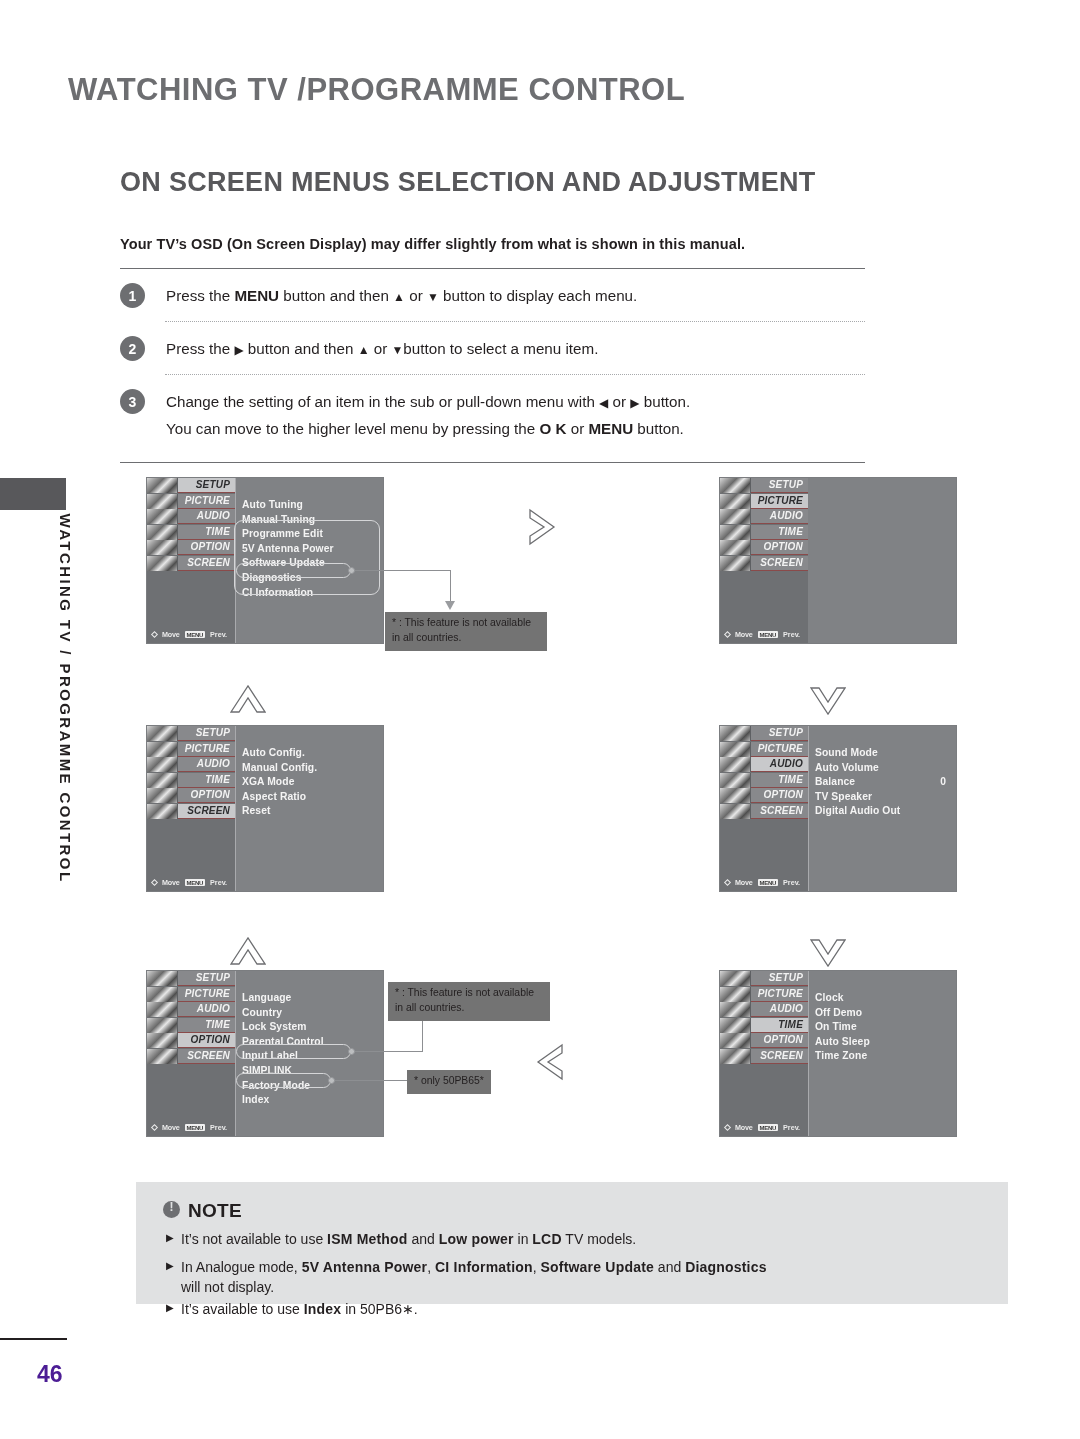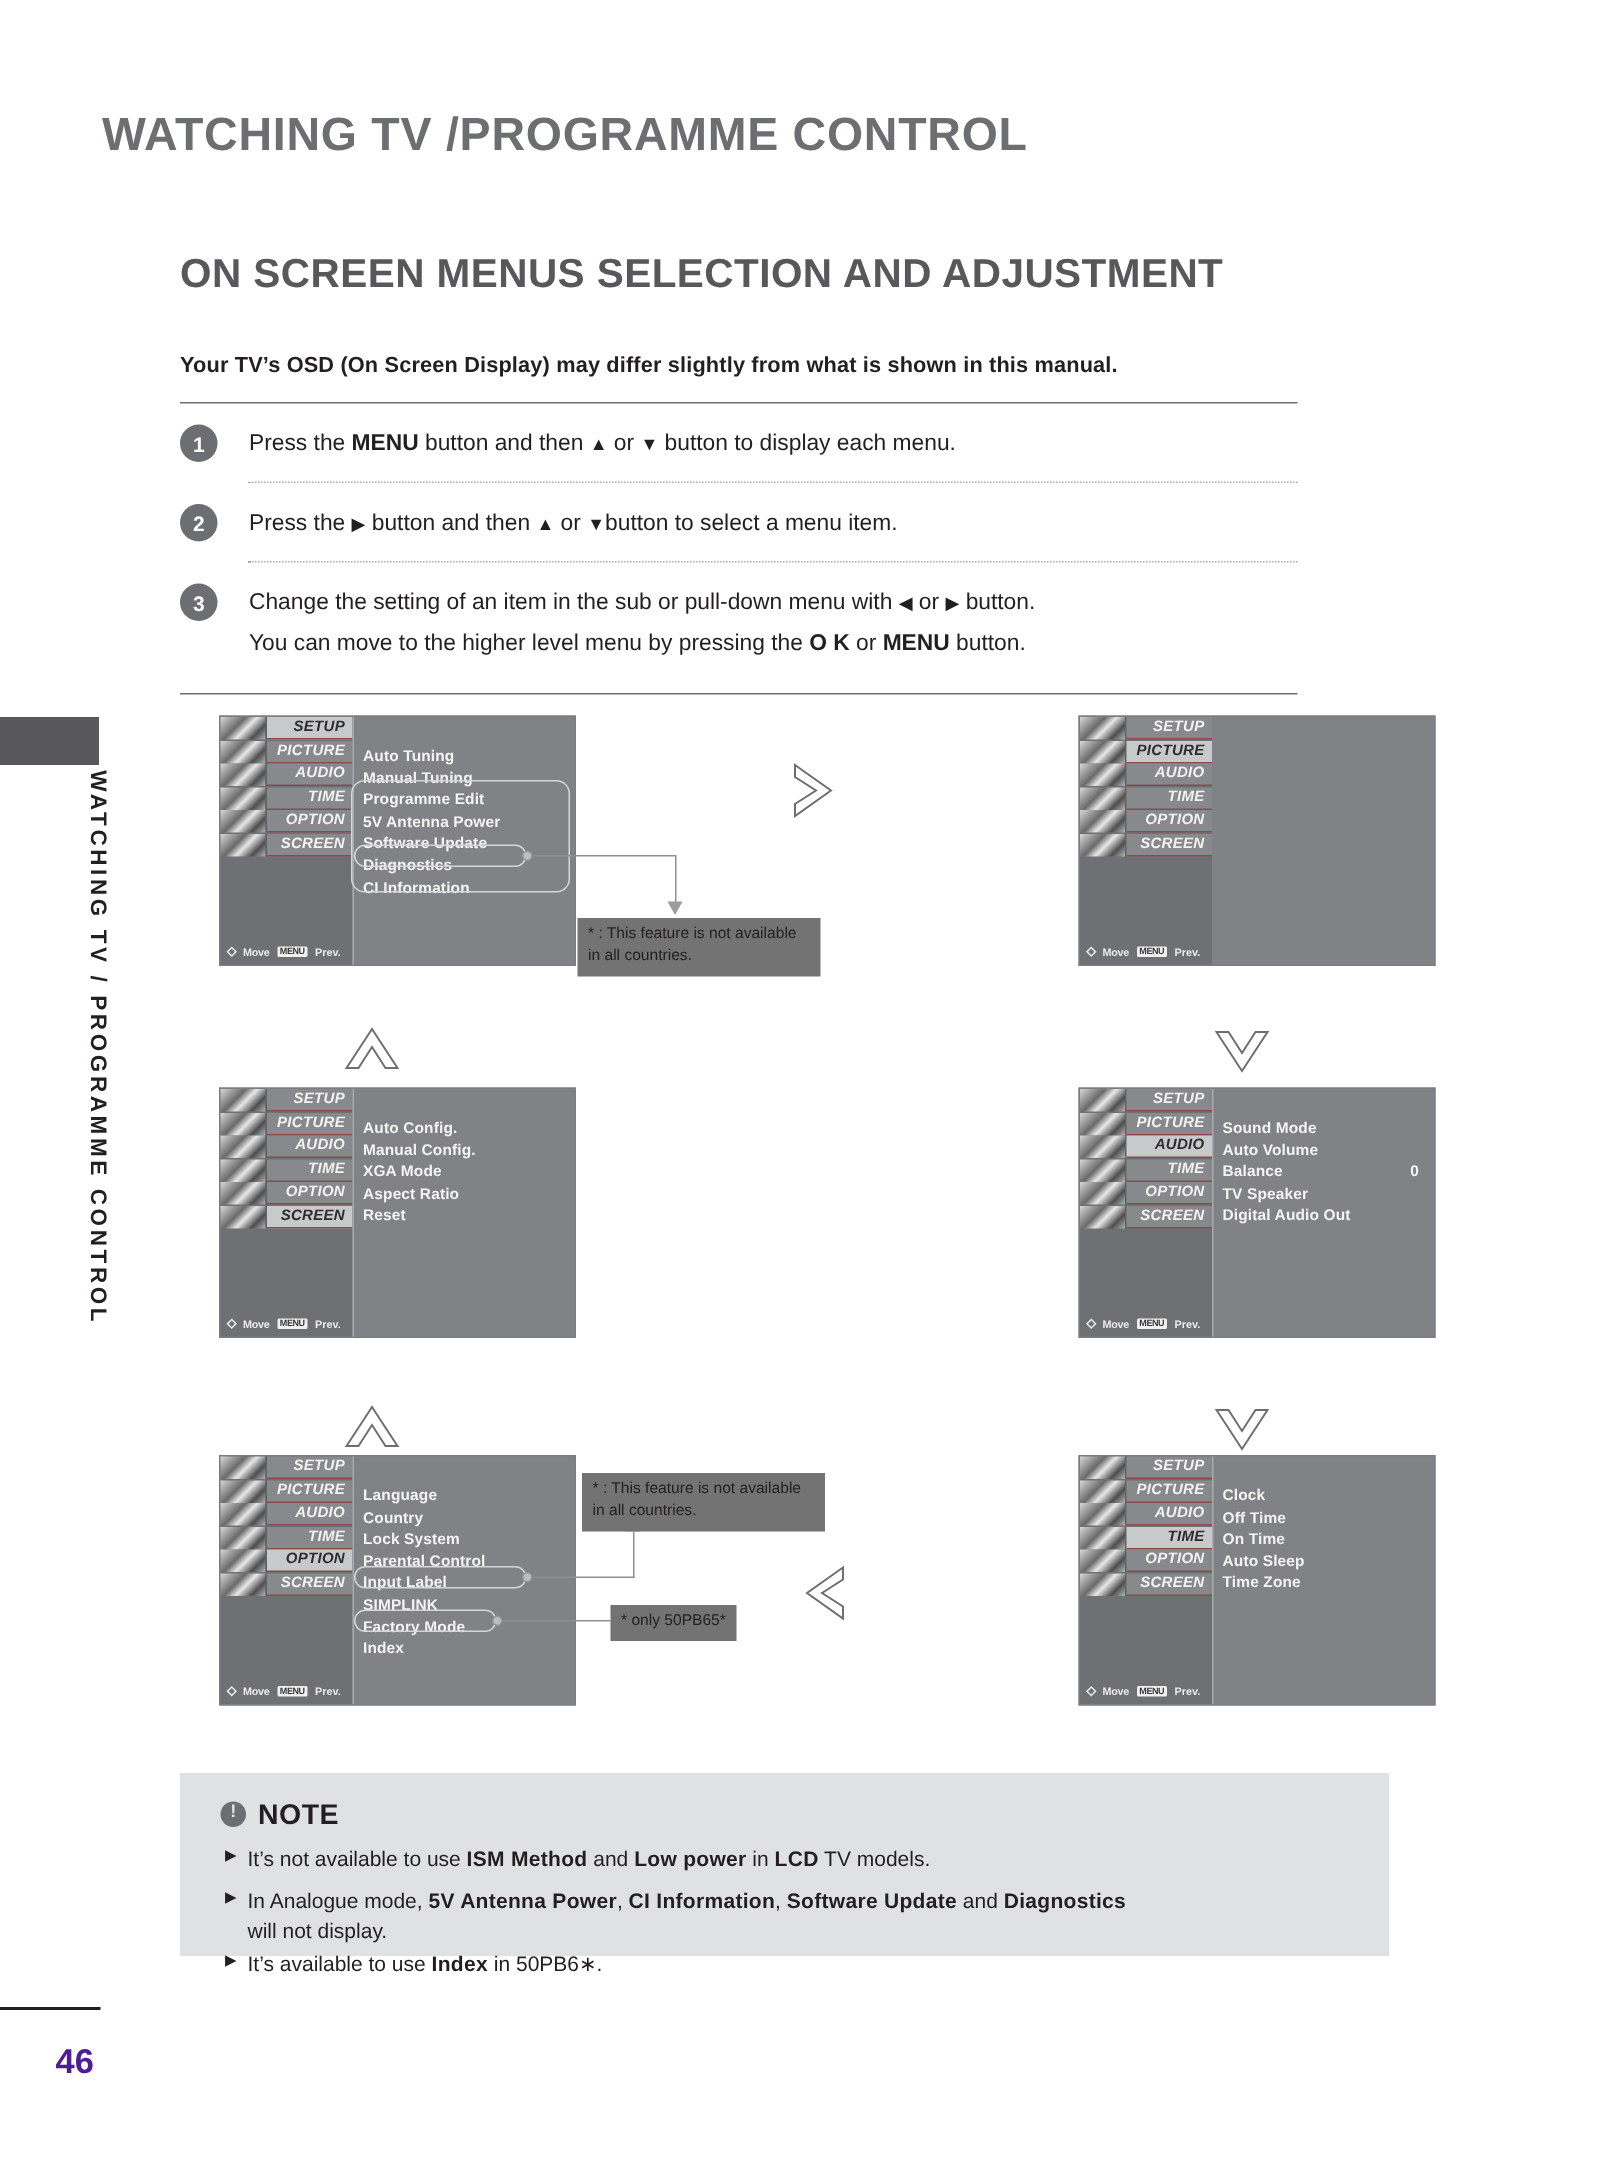--- a/index.html
+++ b/index.html
@@ -176,22 +176,22 @@
   .tri-down, .tri-up {
     position: absolute; width: 0; height: 0;
     border-left: 5px solid transparent;
     border-right: 5px solid transparent;
   }
   .tri-down { border-top: 9px solid #9a9c9f; }
   .tri-up { border-bottom: 9px solid #9a9c9f; }
 
   
   #note {
-    position: absolute; left: 120px; top: 1182px;
-    width: 806px; height: 122px;
+    position: absolute; left: 136px; top: 1182px;
+    width: 872px; height: 122px;
     background: #e0e1e2;
   }
   #note-title {
     position: absolute; left: 28px; top: 18px;
     font-size: 19px; font-weight: 700; color: #231f20;
     letter-spacing: .3px;
   }
   #note-ico {
     position: absolute; left: 27px; top: 19px;
     width: 17px; height: 17px; border-radius: 50%;
@@ -483,21 +483,21 @@
         </div>
         <div class="osd-foot">
           <span class="diamond"></span>
           <span class="mv">Move</span>
           <span class="mbox">MENU</span>
           <span>Prev.</span>
         </div>
       </div>
       <div class="osd-items">
         <div class="item"><span>Clock</span></div>
-        <div class="item"><span>Off Time</span></div>
+        <div class="item"><span>Off Demo</span></div>
         <div class="item"><span>On Time</span></div>
         <div class="item"><span>Auto Sleep</span></div>
         <div class="item"><span>Time Zone</span></div>
       </div>
     </div>
     <div class="hl" style="left: 234px; top: 65px; width: 146px; height: 75px;"></div>
     <div class="pill" style="left: 236px; top: 108px; width: 115px; height: 15px;"></div>
     <div class="" style="position: absolute; left: 348px; top: 112px; width: 7px; height: 7px; border-radius: 50%; background: rgb(188, 190, 192); border: 1px solid rgb(147, 149, 152);"></div>
     <div class="ln ln-h" style="left: 355px; top: 115px; width: 95px; background: rgb(141, 143, 146);"></div>
     <div class="ln ln-v" style="left: 450px; top: 115px; height: 33px; background: rgb(141, 143, 146);"></div>

